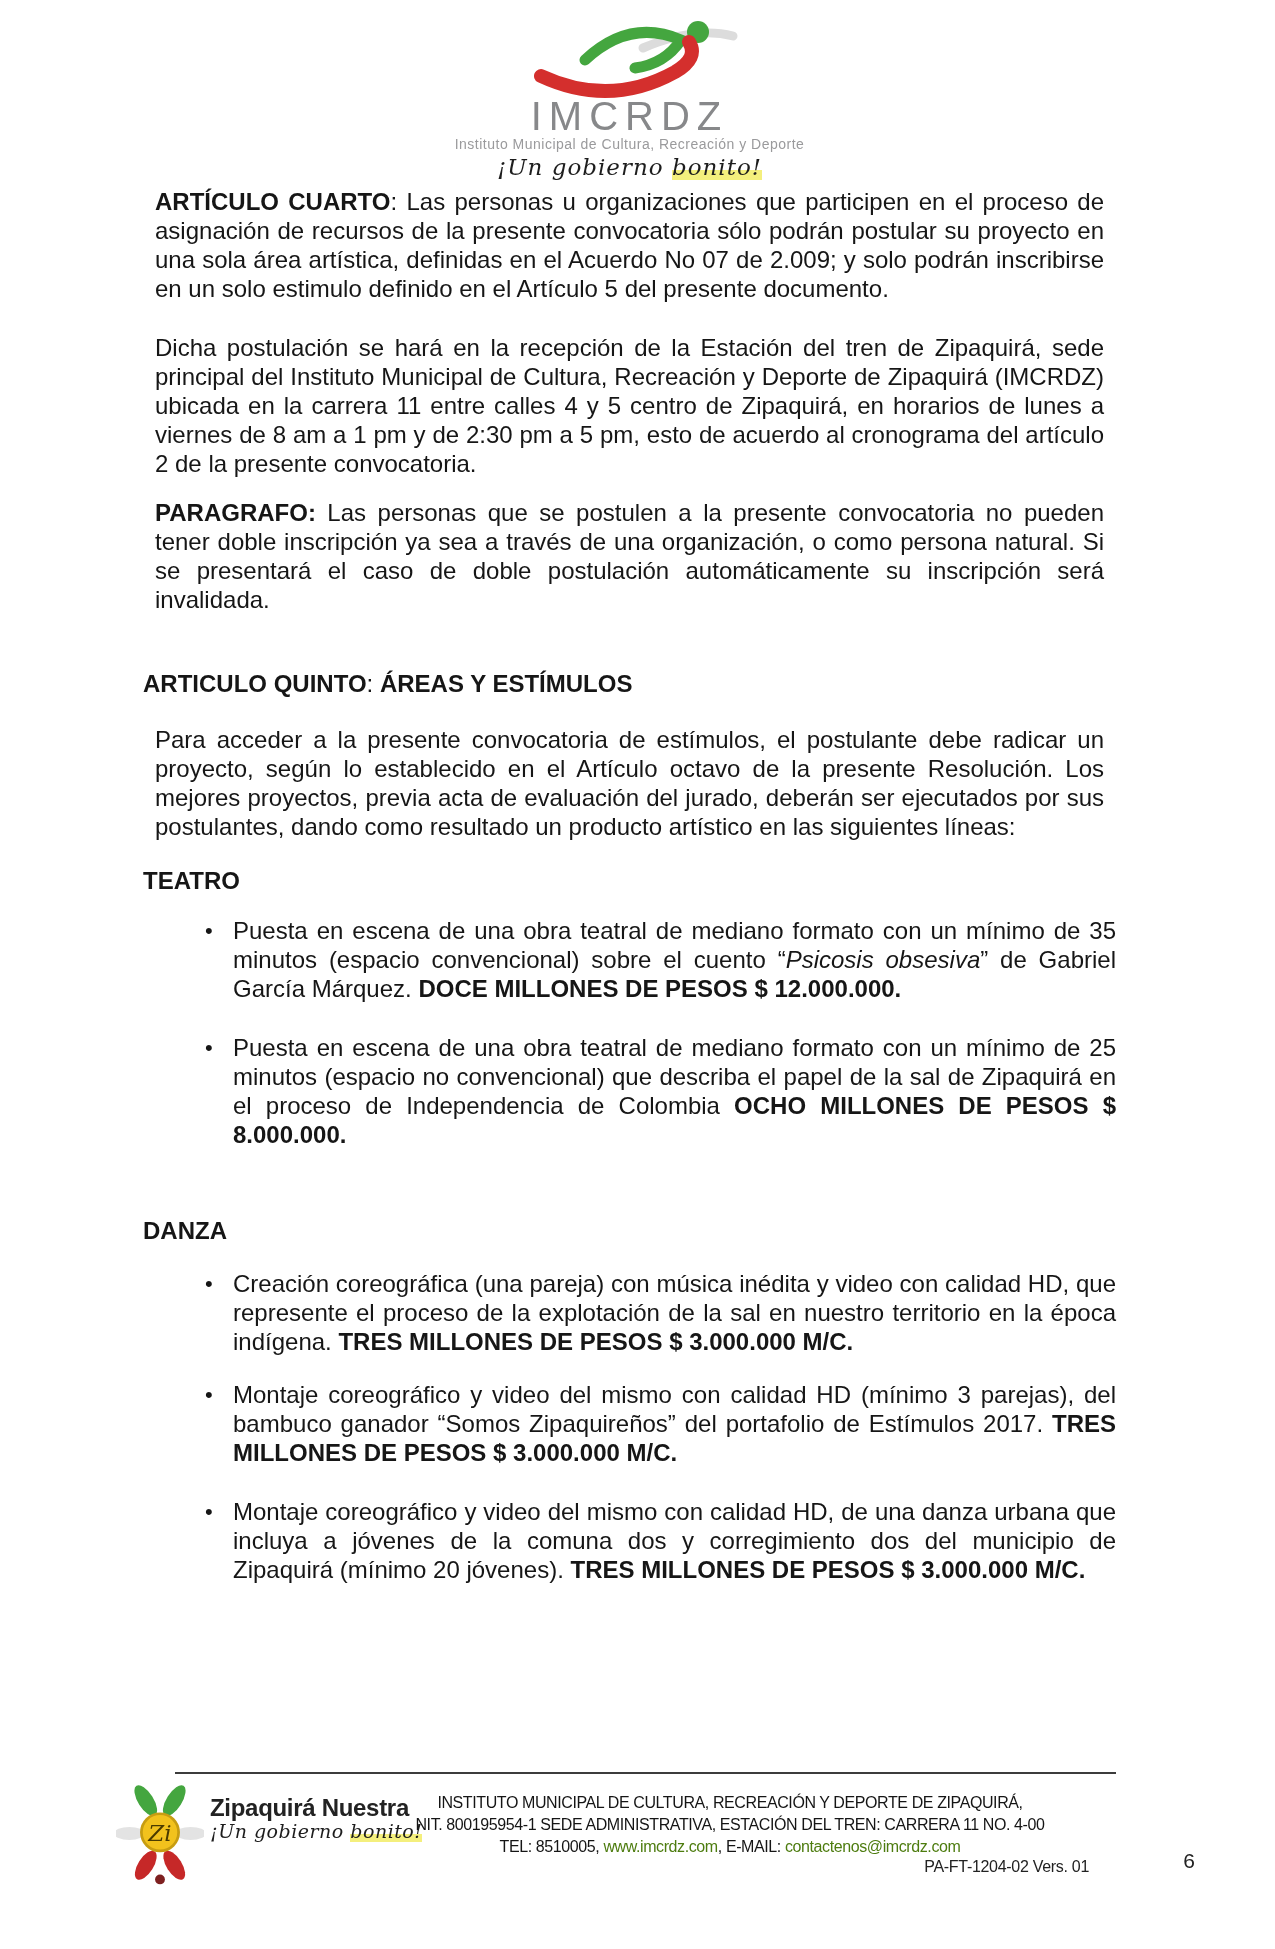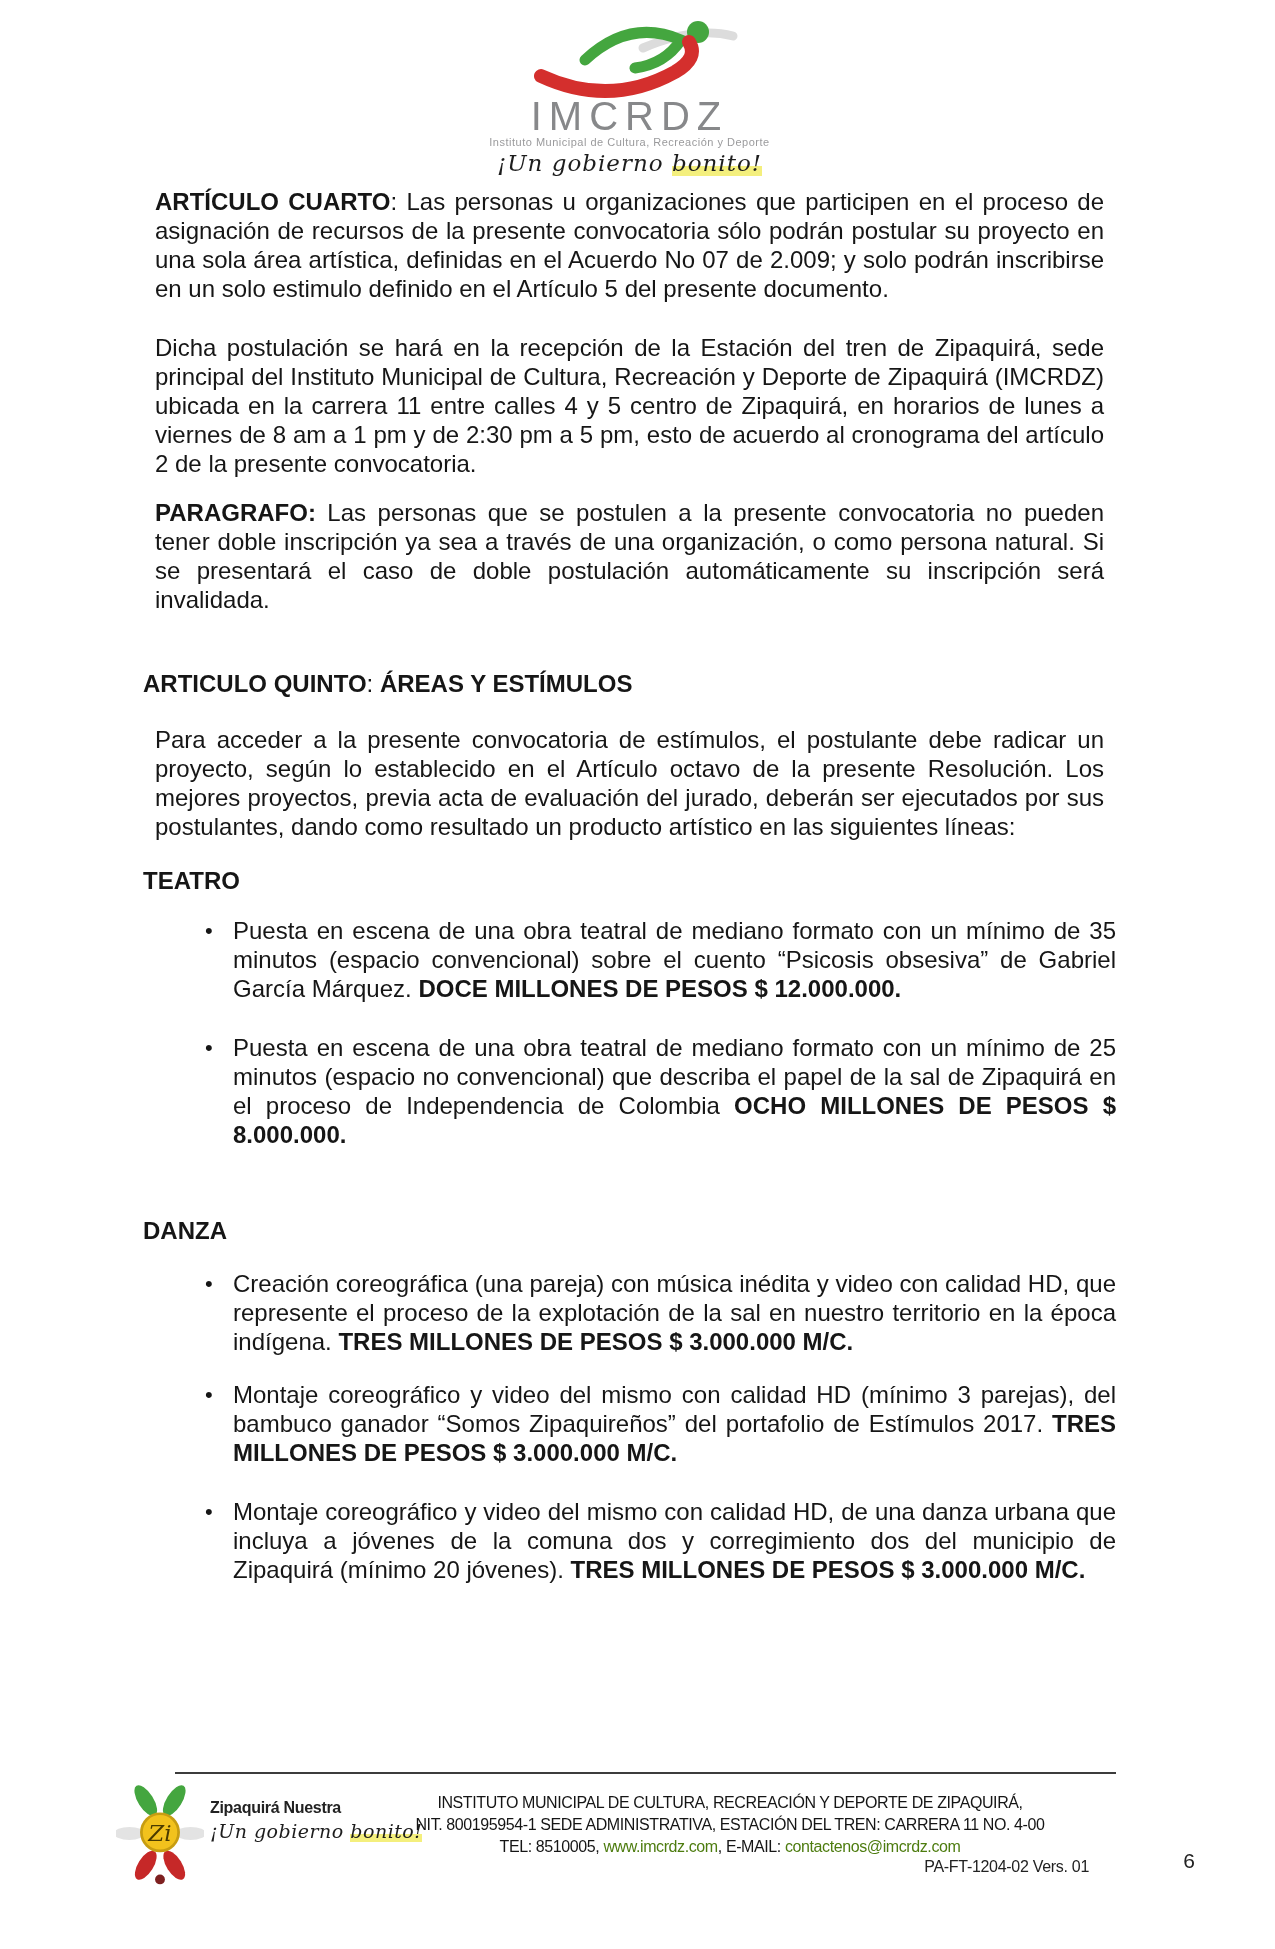--- a/index.html
+++ b/index.html
@@ -10,32 +10,32 @@
   }
   .content { position:absolute; left:143px; top:8px; width:973px; }
 
   
   .doc-header { text-align:center; height:168px; }
   .logo-swoosh { display:block; margin:4px auto 0 auto; }
   .logo-acronym {
     font-size:40px; letter-spacing:7px; color:#87888a; line-height:36px;
     font-weight:400; margin-top:-6px;
   }
-  .logo-subtitle { font-size:11px; color:#9a9a9c; letter-spacing:0.5px; margin-top:2px; }
+  .logo-subtitle { font-size:14px; color:#9a9a9c; letter-spacing:0.5px; margin-top:2px; }
   .logo-tagline {
     font-family:"DejaVu Serif", serif; font-style:italic;
     font-size:23px; color:#1d1d1d; margin-top:2px; letter-spacing:1px;
   }
 
   
   .body-text {
     font-size:24px; line-height:29px; text-align:justify; margin:12px;
   }
   .b { font-weight:700; }
-  .i { }
+  .i { font-style:italic; }
   .hl { background:linear-gradient(transparent 62%, #f4ef7d 62%);text-align:center; }
   .link { color:#4d7c0f; cursor:pointer; }
 
   .p1 { margin-top:7px; }
   .p2 { margin-top:30px; }
   .p3 { margin-top:20px; }
   .h-quinto { margin-top:55px; font-size:24px; line-height:29px; }
   .p4 { margin-top:27px; }
   .h-area { margin-top:25px; font-size:24px; line-height:29px; font-weight:700; }
   .h-danza { margin-top:67px; }
@@ -53,21 +53,21 @@
     flex:1; font-size:24px; line-height:29px; text-align:justify;
   }
 
   
   .footer-divider {
     position:absolute; left:175px; top:1772px; width:941px; height:0;
     border-top:2px solid #3c3c3c;
   }
   .footer-brand { position:absolute; left:116px; top:1782px; display:flex; align-items:flex-start; }
   .brand-text { margin-left:6px; margin-top:14px; }
-  .brand-name { font-size:16px; font-weight:700; color:#222; letter-spacing:-0.3px; line-height:23px; }
+  .brand-name { font-size:24px; font-weight:700; color:#222; letter-spacing:-0.3px; line-height:23px; }
   .brand-tagline {
     font-family:"DejaVu Serif", serif; font-style:italic; font-size:19px;
     color:#1d1d1d; line-height:24px; letter-spacing:0.5px;
   }
   .footer-org { position:absolute; left:340px; top:1792px; width:780px; text-align:center; }
   .footer-org div { font-size:16px; line-height:22px; letter-spacing:-0.4px; color:#151515; }
   .footer-code { position:absolute; right:186px; top:1858px; font-size:16px; letter-spacing:-0.3px; color:#222; }
   .footer-page { position:absolute; right:80px; top:1849px; font-size:21px; color:#222; }
 </style>
 </head>

